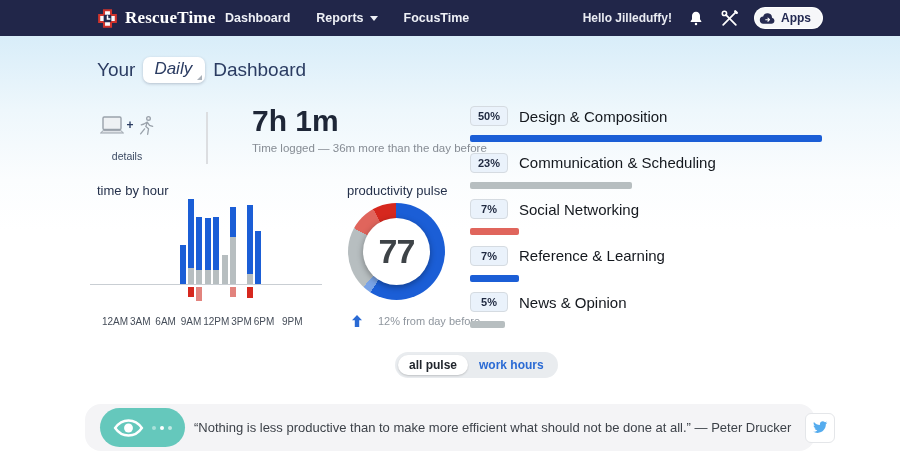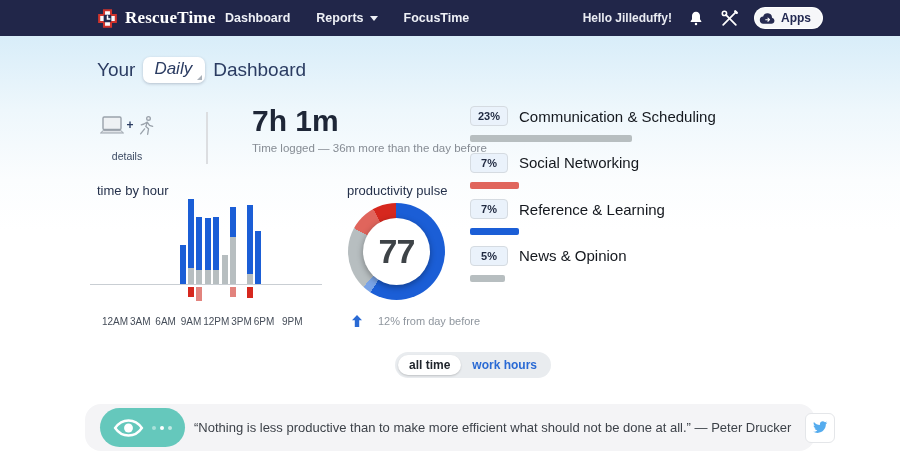--- a/index.html
+++ b/index.html
@@ -215,20 +215,27 @@
   <div class="pulse-change">
     <span style="display:flex;">
       <svg width="10" height="12" viewBox="0 0 10 12">
           <path d="M5 0l5 5.2H7.2V12H2.8V5.2H0z" fill="#2a6ad4"></path>
         </svg>
     </span>
     <span class="pulse-change-text">12% from day before</span>
   </div>
 
   <div class="category-list">
+    <div class="cat-item">
+      <div class="cat-head">
+        <span class="cat-badge">50%</span>
+        <span class="cat-label">Design &amp; Composition</span>
+      </div>
+      <div class="cat-bar" style="width: 351.5px; background: rgb(27, 94, 214);"></div>
+    </div>
 
     <div class="cat-item">
       <div class="cat-head">
         <span class="cat-badge">23%</span>
         <span class="cat-label">Communication &amp; Scheduling</span>
       </div>
       <div class="cat-bar" style="width: 161.69px; background: rgb(183, 190, 192);"></div>
     </div>
 
     <div class="cat-item">
@@ -250,21 +257,21 @@
     <div class="cat-item">
       <div class="cat-head">
         <span class="cat-badge">5%</span>
         <span class="cat-label">News &amp; Opinion</span>
       </div>
       <div class="cat-bar" style="width: 35.15px; background: rgb(183, 190, 192);"></div>
     </div>
   </div>
 
   <div class="tabs">
-    <span class="tab active">all time</span>
+    <span class="tab active">all pulse</span>
     <span class="tab inactive">work hours</span>
   </div>
 
   <div class="quote-bar">
     <span class="eye-pill">
       <span style="display:flex;">
         <svg width="31" height="20" viewBox="0 0 32 20">
             <path d="M16 2.2C9.5 2.2 4.4 6.8 2.2 10c2.2 3.2 7.3 7.8 13.8 7.8S27.6 13.2 29.8 10C27.6 6.8 22.5 2.2 16 2.2z" fill="none" stroke="#ffffff" stroke-width="2.5"></path>
             <circle cx="16" cy="10" r="4.6" fill="#ffffff"></circle>
           </svg>

